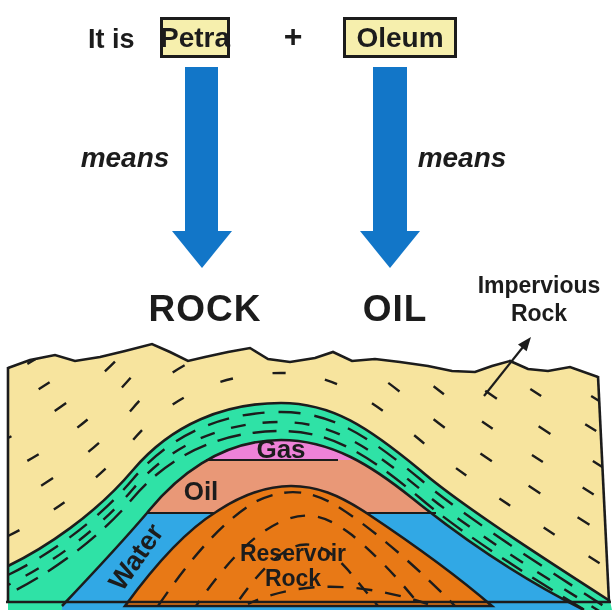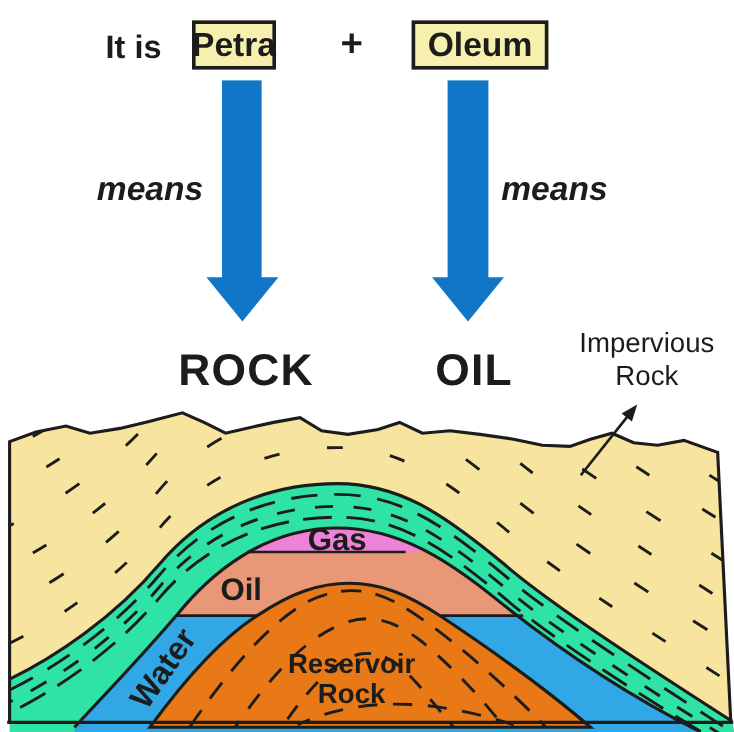--- a/index.html
+++ b/index.html
@@ -25,21 +25,21 @@
   .arrow-shaft.a1{left:185px;}
   .arrow-shaft.a2{left:373px;width:34px;}
   .arrow-head{top:231px;width:0;height:0;border-left:30px solid transparent;
               border-right:30px solid transparent;border-top:37px solid var(--c-arrow_blue);}
   .arrow-head.a1{left:172px;}
   .arrow-head.a2{left:360px;}
   .result{top:288px;width:140px;text-align:center;font-size:37px;font-weight:700;letter-spacing:1px;}
   .result.left{left:135px;}
   .result.right{left:325px;}
   .impervious{left:466px;top:271px;width:146px;text-align:center;font-size:23px;
-              font-weight:400;line-height:28px;}
+              font-weight:700;line-height:28px;}
   svg{position:absolute;left:0;top:0;}
   .f-sand{fill:var(--c-sand_rock);}
   .f-seal{fill:var(--c-impervious_seal);}
   .f-gas{fill:var(--c-gas_pink);}
   .f-oil{fill:var(--c-oil_salmon);}
   .f-water{fill:var(--c-water_blue);}
   .f-res{fill:var(--c-reservoir_orange);}
   .ink{stroke:var(--c-ink);fill:none;stroke-width:2.6;}
   .ink-thin{stroke:var(--c-ink);fill:none;stroke-width:2.2;}
   .dash{stroke:var(--c-ink);fill:none;stroke-width:2.4;}

